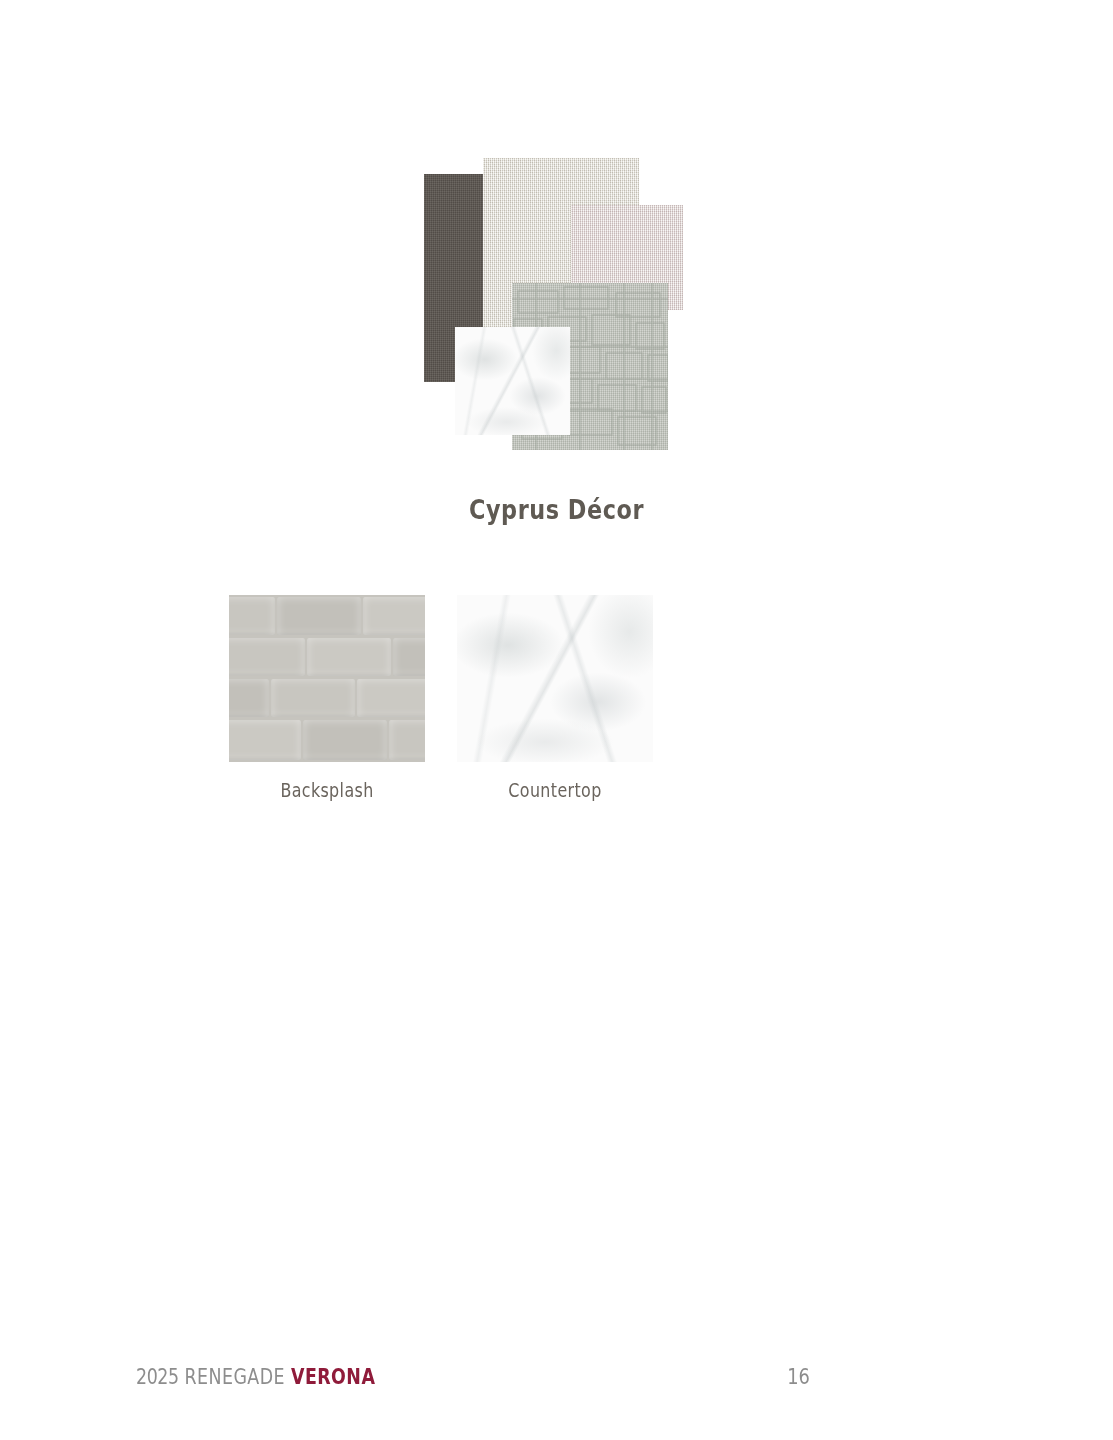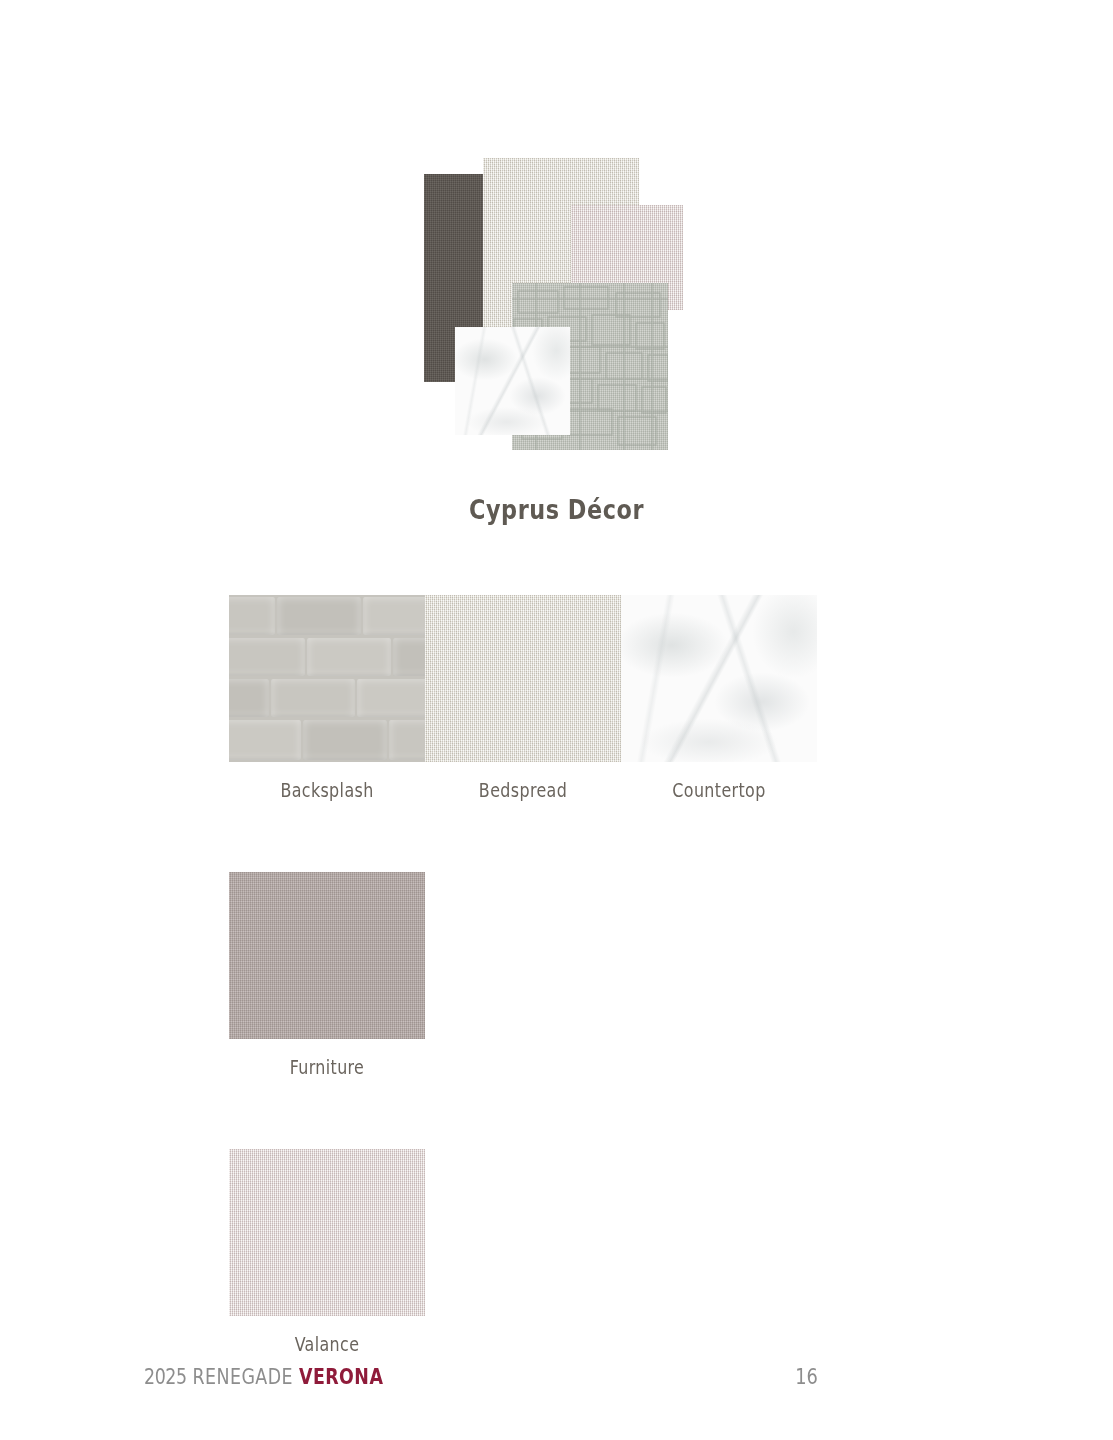--- a/index.html
+++ b/index.html
@@ -144,20 +144,21 @@
 
   
   #swatch-grid {
     position: absolute;
     left: 229px;
     top: 595px;
     width: 656px;
   }
   .swatch-row {
     display: flex;
+    gap: 32px;
     margin-bottom: 71px;
   }
   .swatch-cell {
     width: 196px;
   }
   .swatch-tile {
     position: relative;
     width: 196px;
     height: 167px;
     overflow: hidden;
@@ -168,21 +169,21 @@
     font-family: "DejaVu Sans Condensed", "Liberation Sans Narrow", "Liberation Sans", sans-serif;
     font-size: 19px;
     color: #6a645d;
     letter-spacing: .4px;
     transform: scaleX(.93);
   }
 
   
   #page-footer {
     position: absolute;
-    left: 16px;
+    left: 8px;
     bottom: 0;
     width: 901px;
     height: 90px;
     padding-left: 14px;
   }
   #footer-brand {
     position: absolute;
     left: 128px;
     top: 14px;
     font-family: "DejaVu Sans Condensed", "Liberation Sans Narrow", "Liberation Sans", sans-serif;
@@ -255,48 +256,36 @@
           <div class="brick" style="left:42px;  top:84px; width:84px;  height:38px;"></div>
           <div class="brick alt2" style="left:128px; top:84px; width:84px;  height:38px;"></div>
           <div class="brick alt2" style="left:-14px; top:125px;width:86px;  height:40px;"></div>
           <div class="brick alt" style="left:74px;  top:125px;width:84px;  height:40px;"></div>
           <div class="brick" style="left:160px; top:125px;width:84px;  height:40px;"></div>
         </div>
       </div>
       <div class="swatch-label">Backsplash</div>
     </div>
 
-    <div class="swatch-cell">
-      <div class="swatch-tile tex-cream"></div>
-      <div class="swatch-label">Bedspread</div>
-    </div>
 
     <div class="swatch-cell">
       <div class="swatch-tile tex-marble"></div>
       <div class="swatch-label">Countertop</div>
     </div>
   </div>
 
   <div class="swatch-row">
 
 
-    <div class="swatch-cell">
-      <div class="swatch-tile tex-taupe"></div>
-      <div class="swatch-label">Furniture</div>
-    </div>
 
   </div>
 
   <div class="swatch-row">
 
 
-    <div class="swatch-cell">
-      <div class="swatch-tile tex-pink"></div>
-      <div class="swatch-label">Valance</div>
-    </div>
 
     <div class="swatch-cell"></div>
   </div>
 </div>
 
 <div id="page-footer">
   <div id="footer-brand">
     <span class="yr">2025</span>
     <span>RENEGADE</span>
     <span class="accent">VERONA</span>

